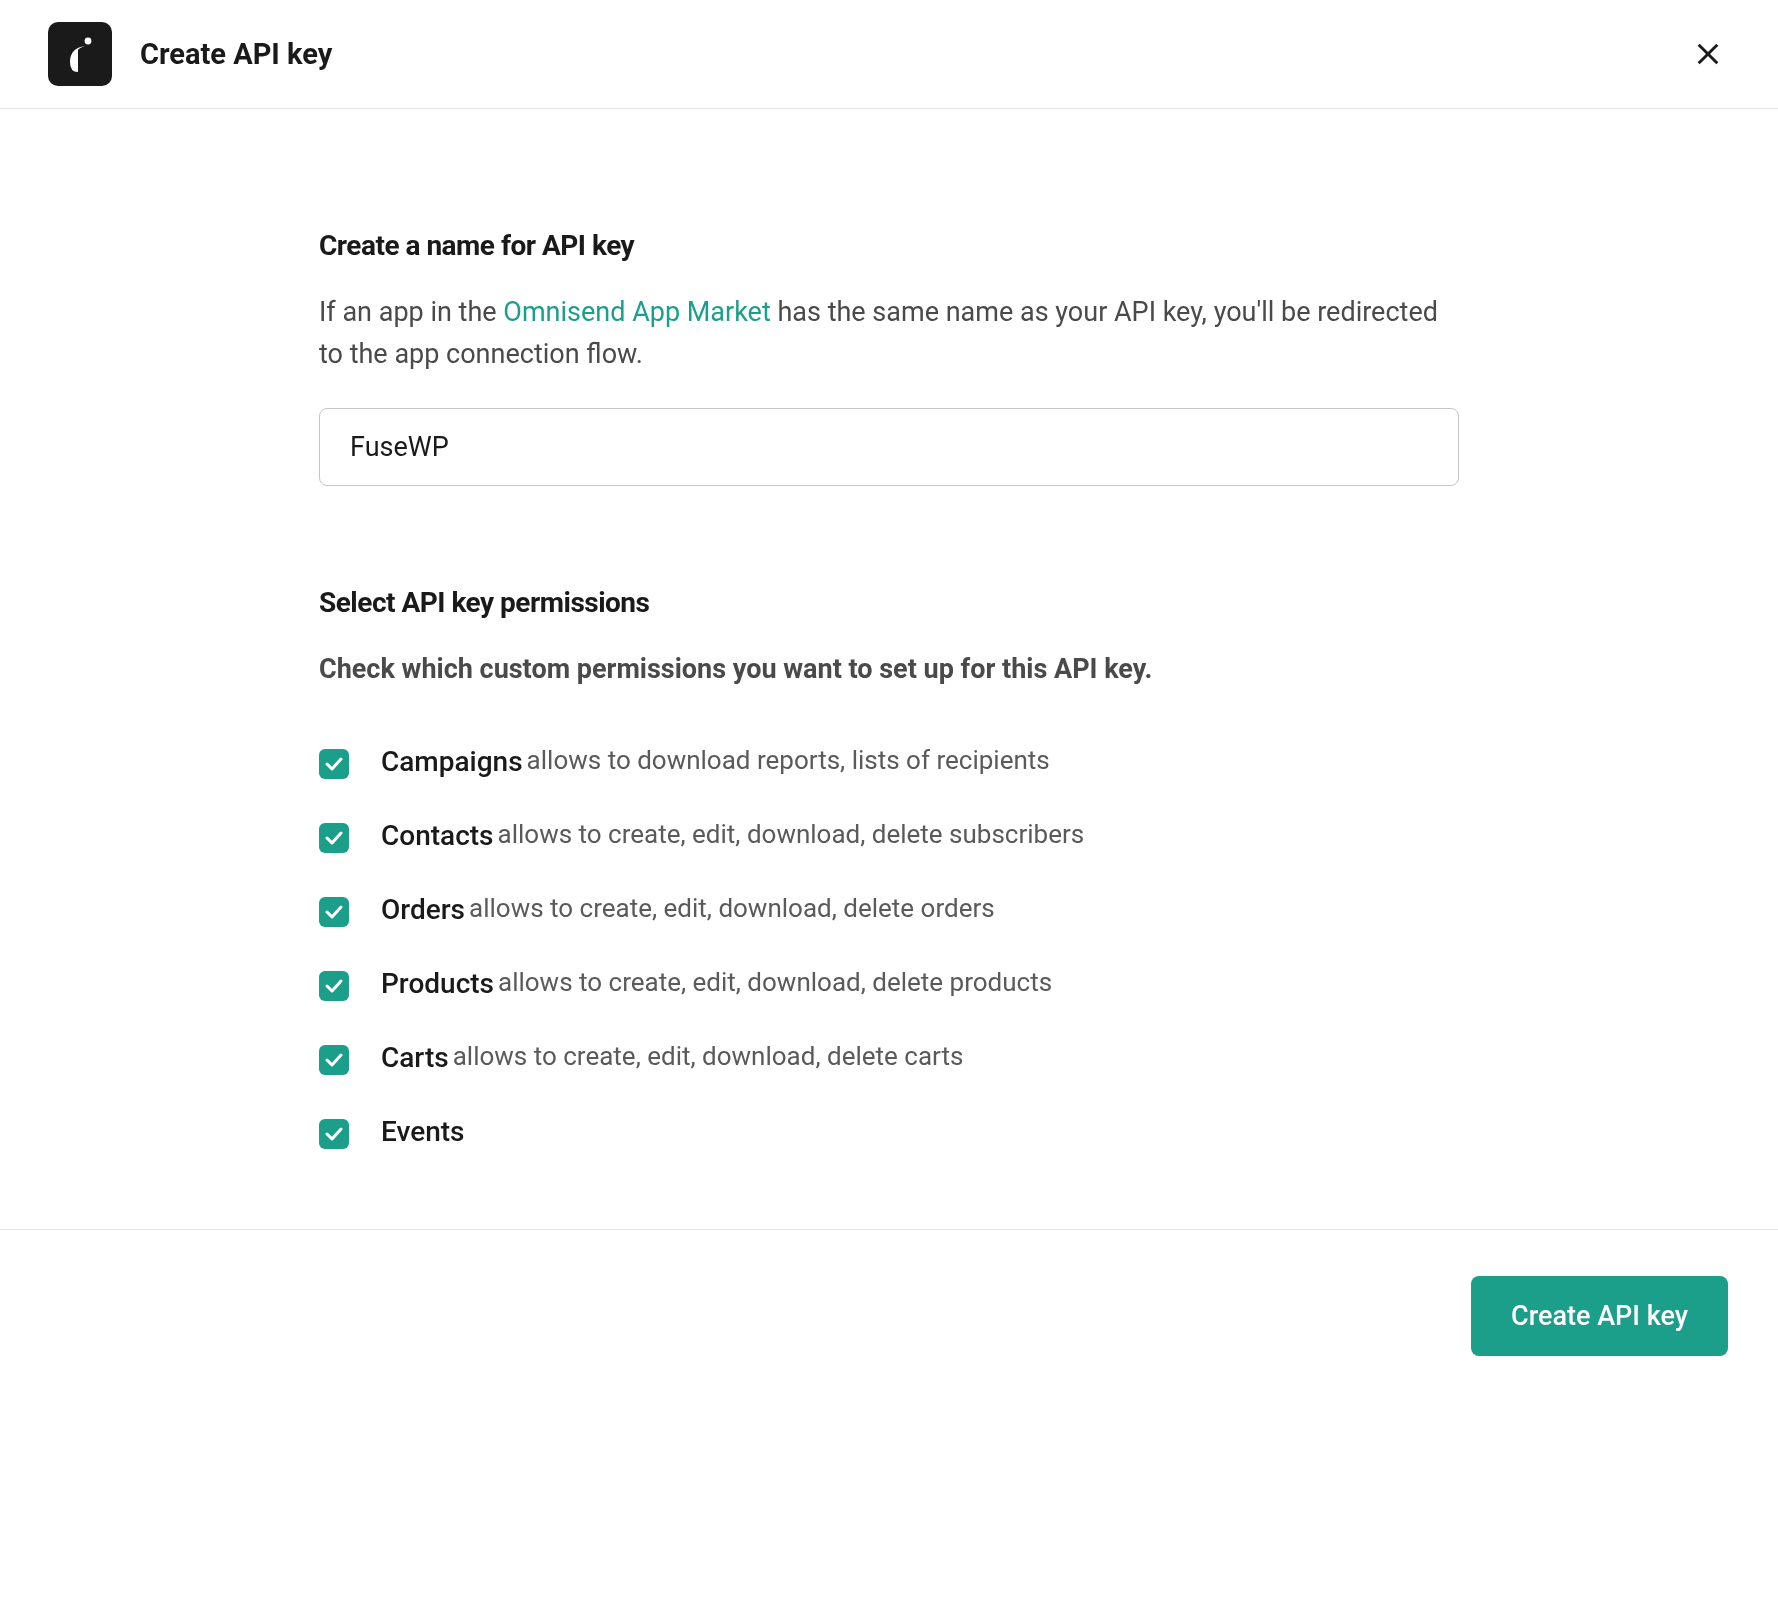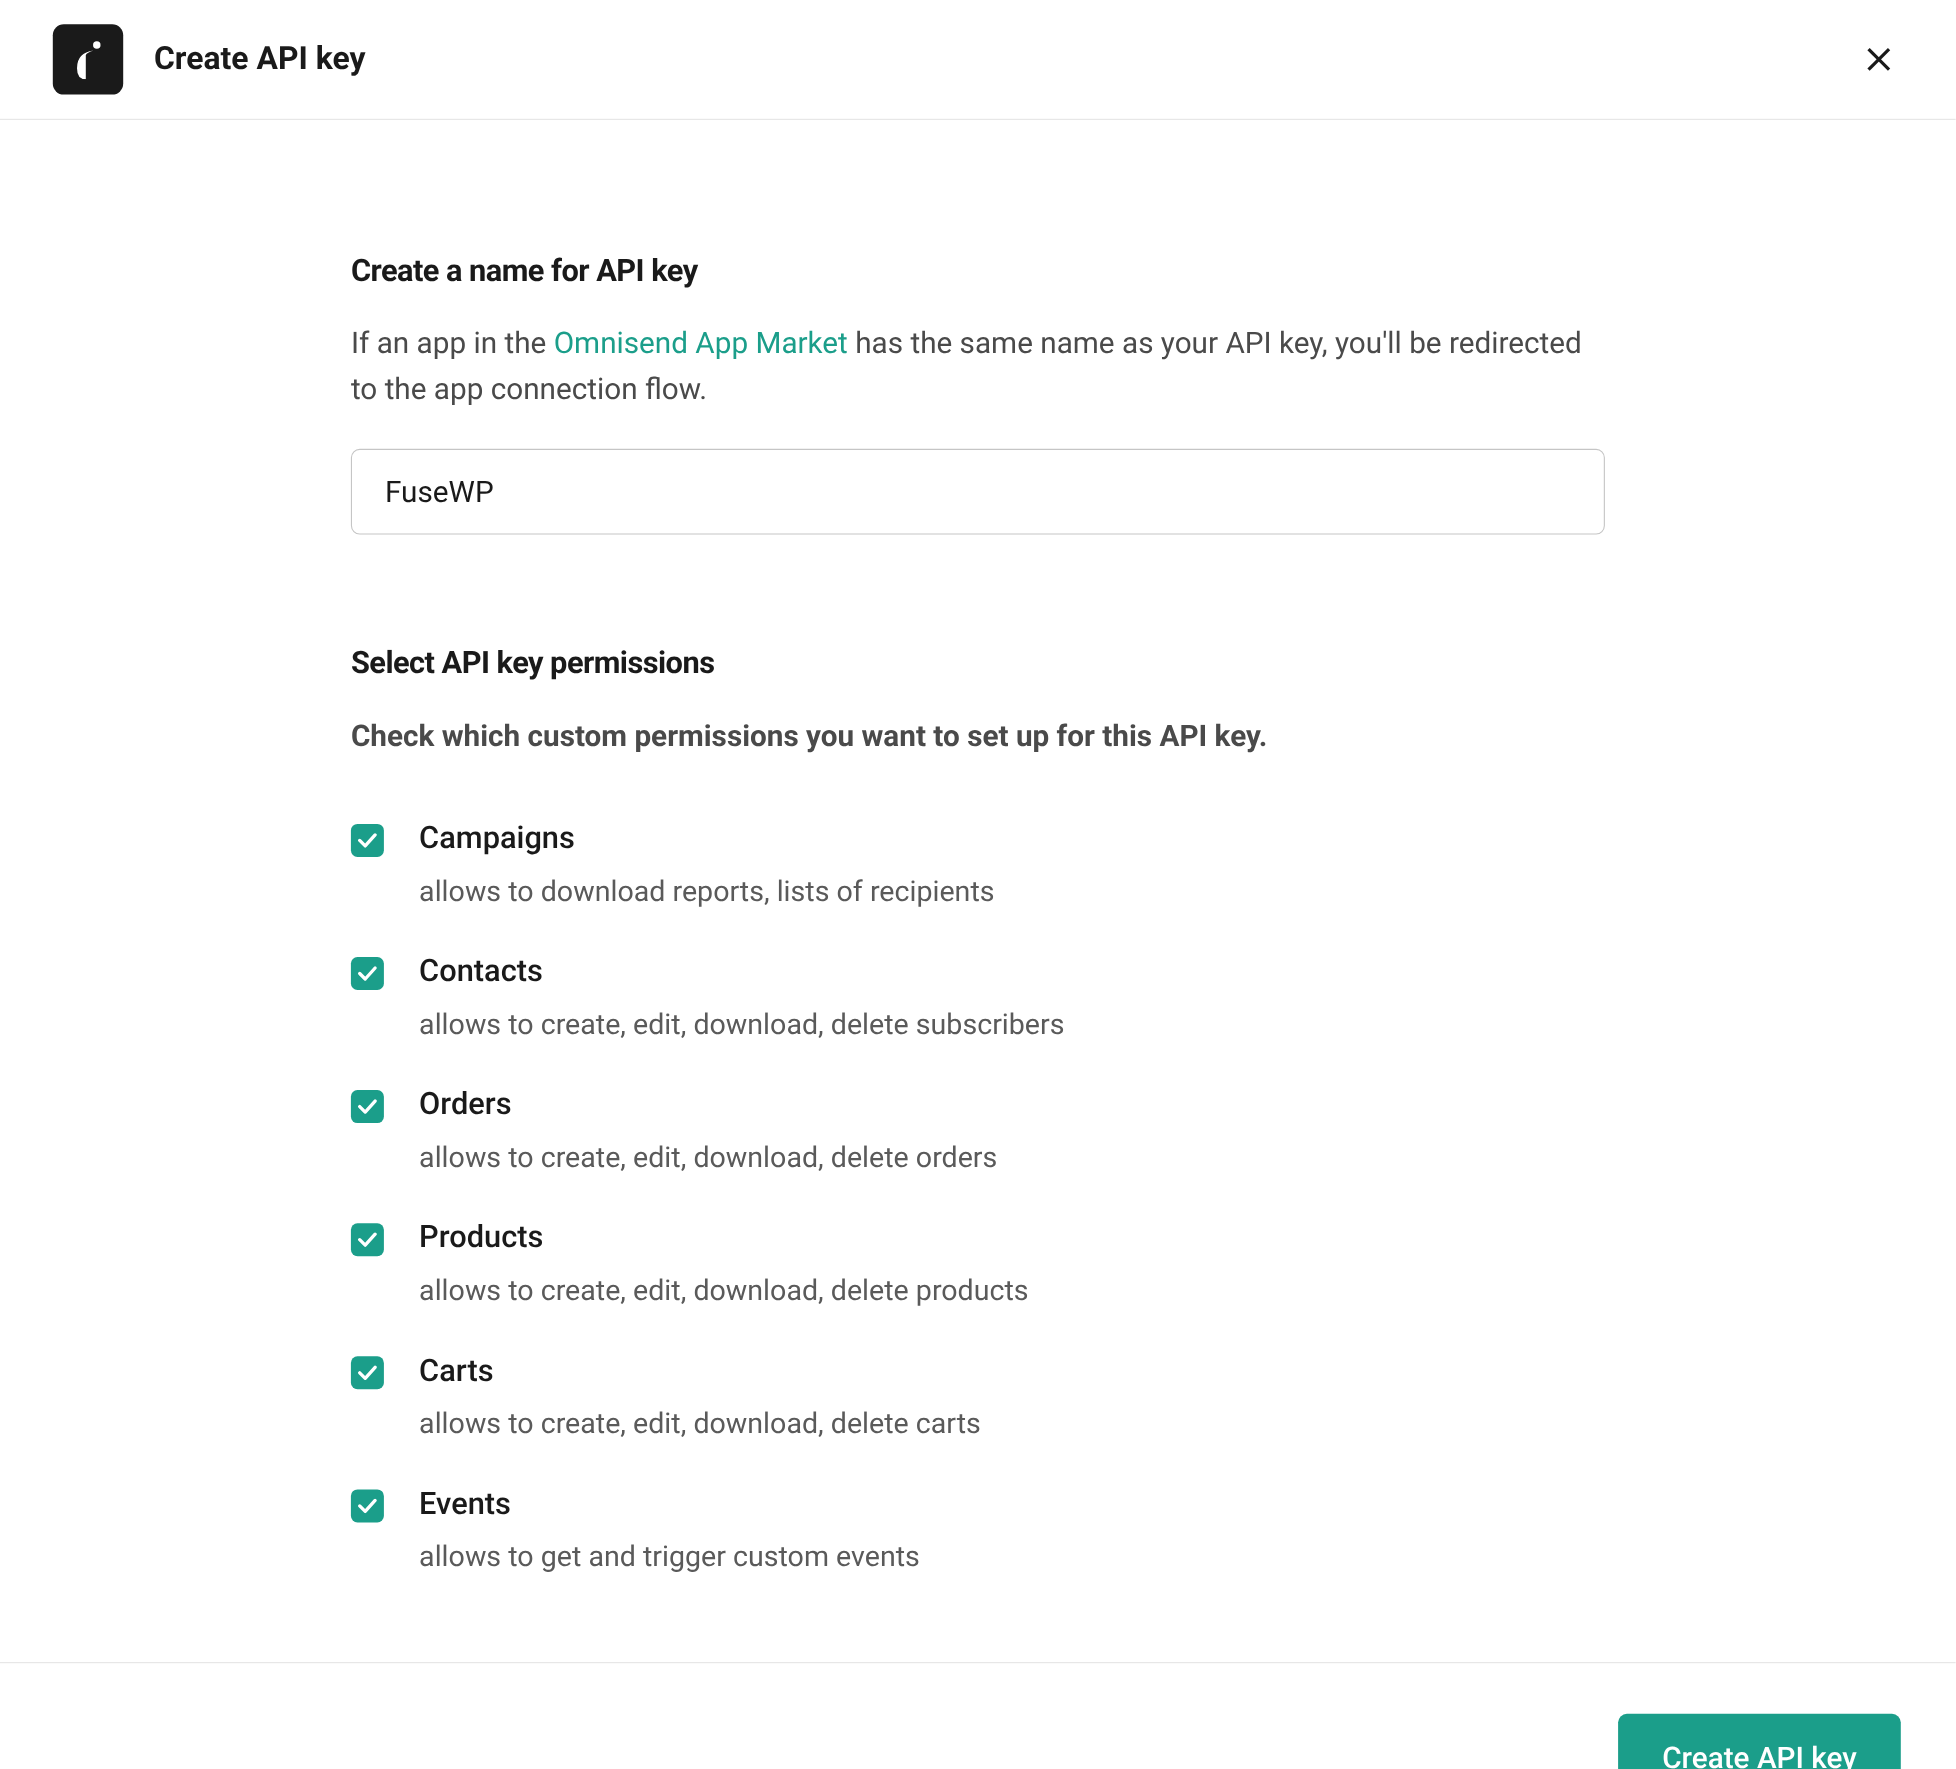--- a/index.html
+++ b/index.html
@@ -129,22 +129,21 @@
       width: 18px;
       height: 14px;
       stroke: #fff;
       stroke-width: 3;
       fill: none;
       stroke-linecap: round;
       stroke-linejoin: round;
     }
     .permission-text {
       display: flex;
-      flex-direction: column;
-      gap: 18px;
+      gap: 4px;
     }
     .permission-title {
       font-size: 28px;
       font-weight: 500;
       color: #1a1a1a;
     }
     .permission-desc {
       font-size: 26px;
       color: #5a5a5a;
     }
@@ -261,21 +260,20 @@
       </div>
 
       <div class="permission-item">
         <div class="checkbox">
           <svg viewBox="0 0 18 14">
               <polyline points="2,7 7,12 16,2"></polyline>
             </svg>
         </div>
         <div class="permission-text">
           <div class="permission-title">Events</div>
-          <div class="permission-desc">allows to get and trigger custom events</div>
         </div>
       </div>
 
     </div>
   </div>
 </div>
 
 <div class="footer">
   <button class="create-btn">Create API key</button>
 </div>

